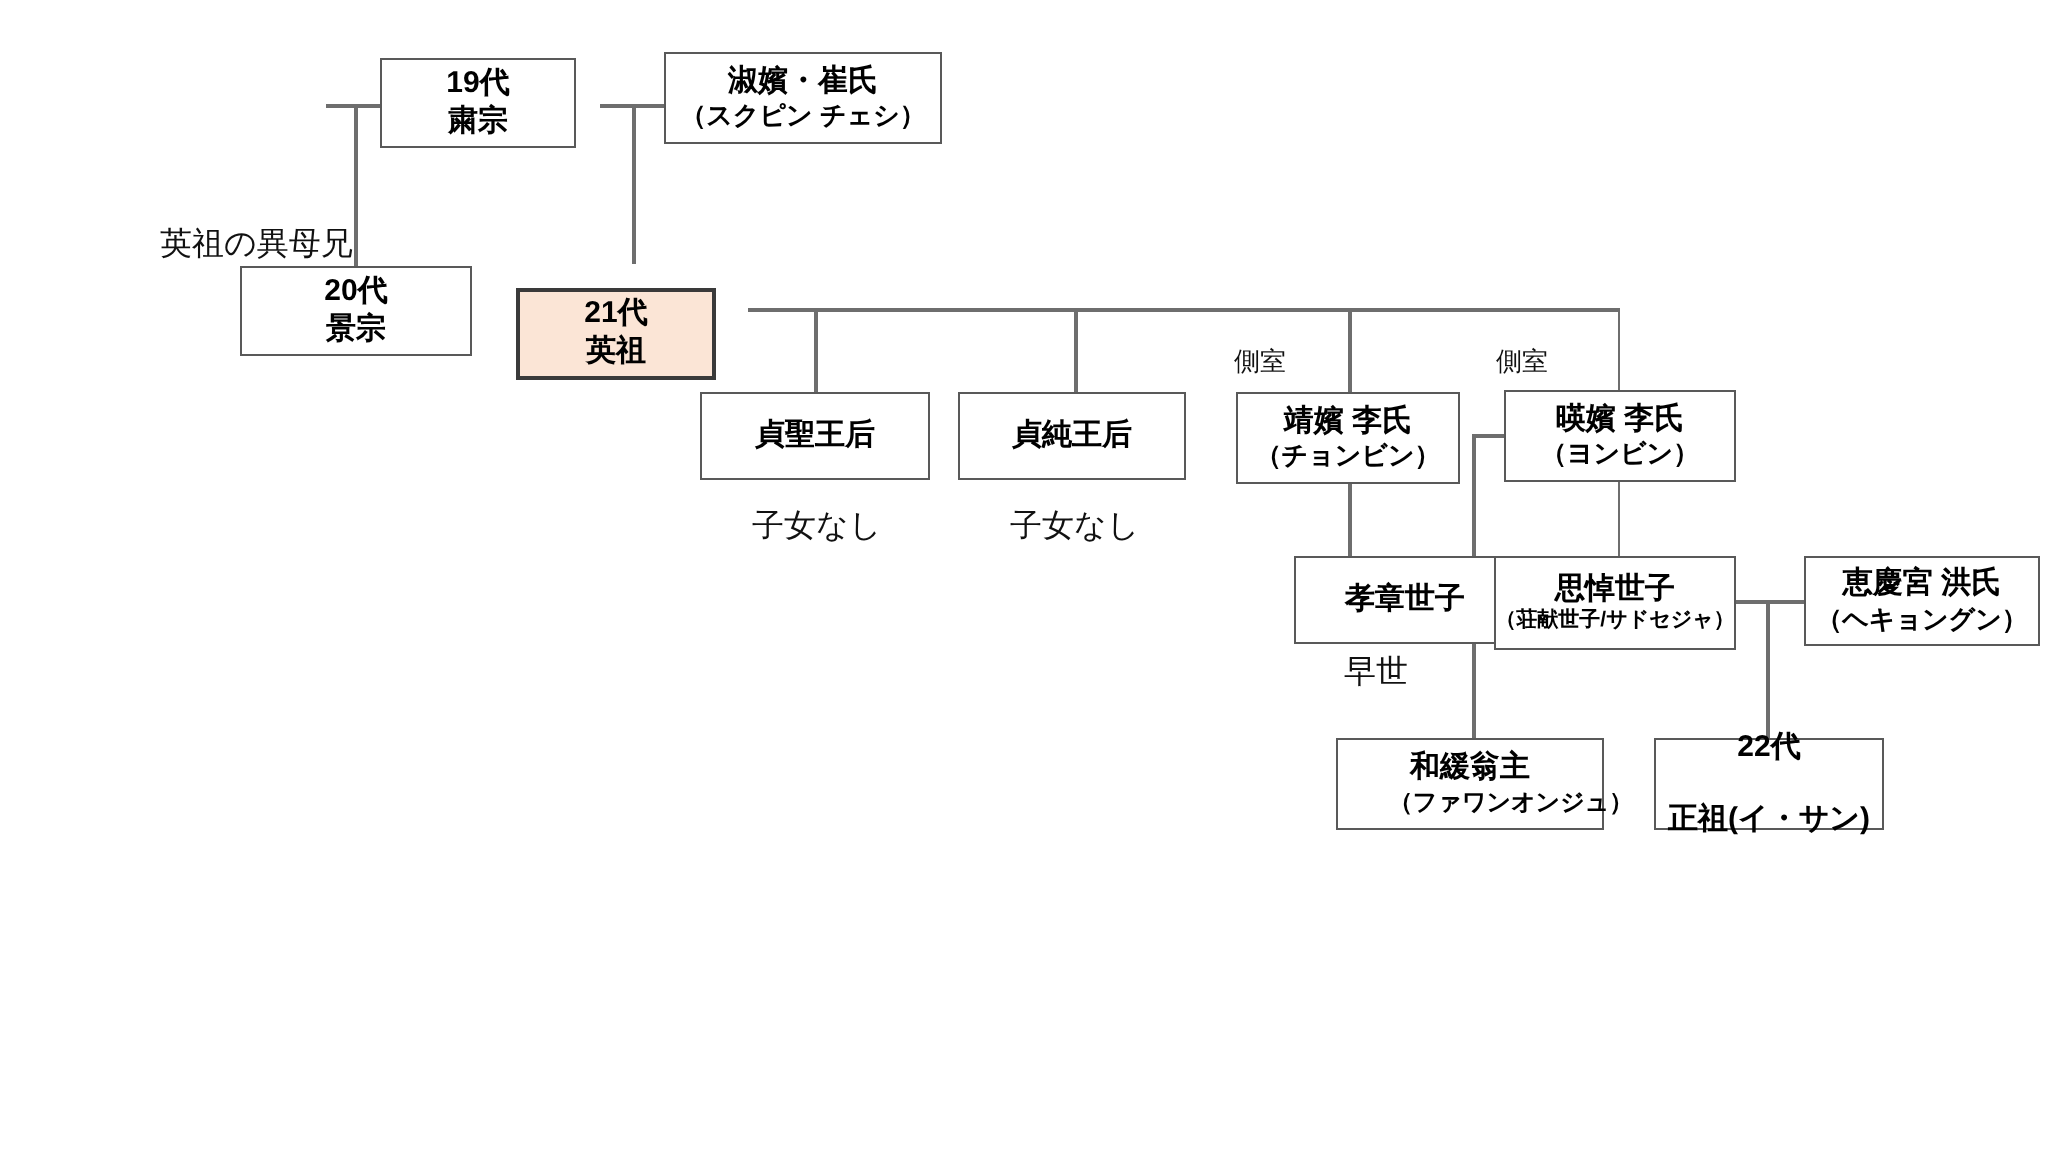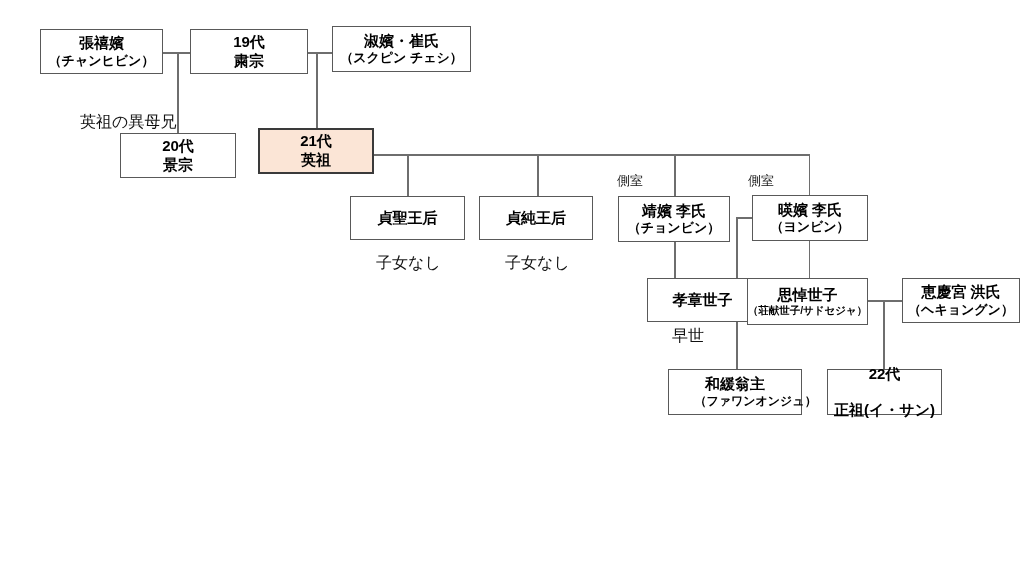--- a/index.html
+++ b/index.html
@@ -67,41 +67,37 @@
   <div class="vline" style="left:537px; top:154px; height:42px;"></div>
   <div class="vline" style="left:674px; top:154px; height:42px;"></div>
   <div class="vline" style="left:808.5px; top:154px; height:41px;"></div>
   <div class="vline" style="left:674px; top:242px; height:36px;"></div>
   <div class="vline" style="left:808.5px; top:240px; height:38px;"></div>
   <div class="hline" style="left:736px; top:217px; width:16px;"></div>
   <div class="vline" style="left:736px; top:217px; height:152px;"></div>
   <div class="hline" style="left:868px; top:300px; width:34px;"></div>
   <div class="vline" style="left:883px; top:300px; height:69px;"></div>
 
-  <div class="node" style="left:40px; top:29px; width:123px; height:45px;">
-    <div class="l1">張禧嬪</div>
-    <div class="l2">（チャンヒビン）</div>
-  </div>
 
-  <div class="node" style="left:190px; top:29px; width:118px; height:45px;">
+  <div class="node" style="left:190px; top:29px; width:98px; height:45px;">
     <div class="l1">19代</div>
     <div class="l2 big">粛宗</div>
   </div>
 
   <div class="node" style="left:332px; top:26px; width:139px; height:46px;">
     <div class="l1">淑嬪・崔氏</div>
     <div class="l2">（スクピン チェシ）</div>
   </div>
 
   <div class="node" style="left:120px; top:133px; width:116px; height:45px;">
     <div class="l1">20代</div>
     <div class="l2 big">景宗</div>
   </div>
 
-  <div class="node highlight" style="left:258px; top:128px; width:116px; height:46px;text-align:right;">
+  <div class="node highlight" style="left:258px; top:144px; width:100px; height:46px;text-align:right;">
     <div class="l1">21代</div>
     <div class="l2 big">英祖</div>
   </div>
 
   <div class="node" style="left:350px; top:196px; width:115px; height:44px;">
     <div class="l1">貞聖王后</div>
   </div>
 
   <div class="node" style="left:479px; top:196px; width:114px; height:44px;">
     <div class="l1">貞純王后</div>

